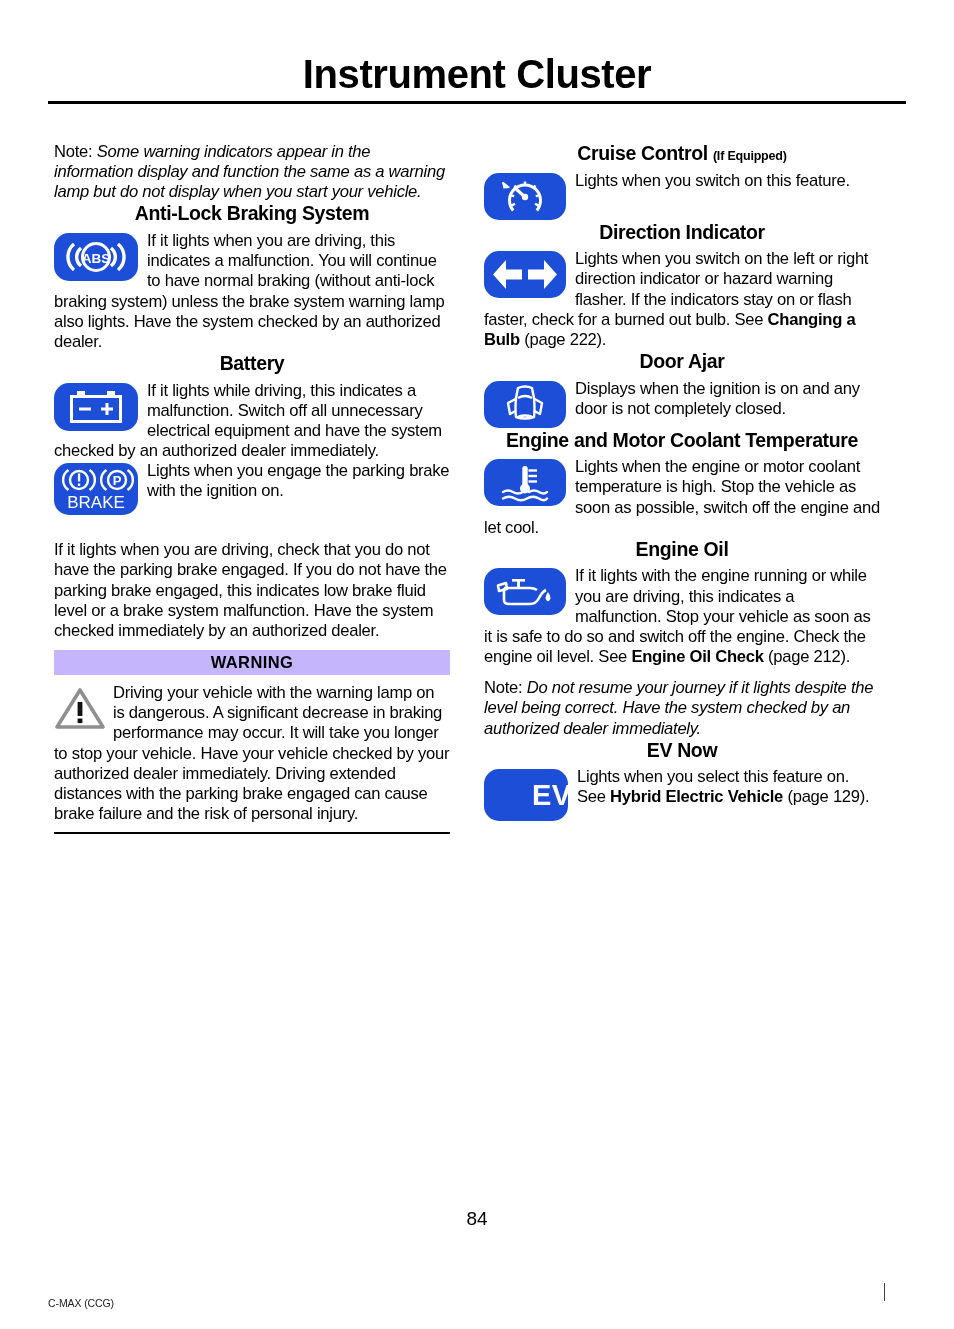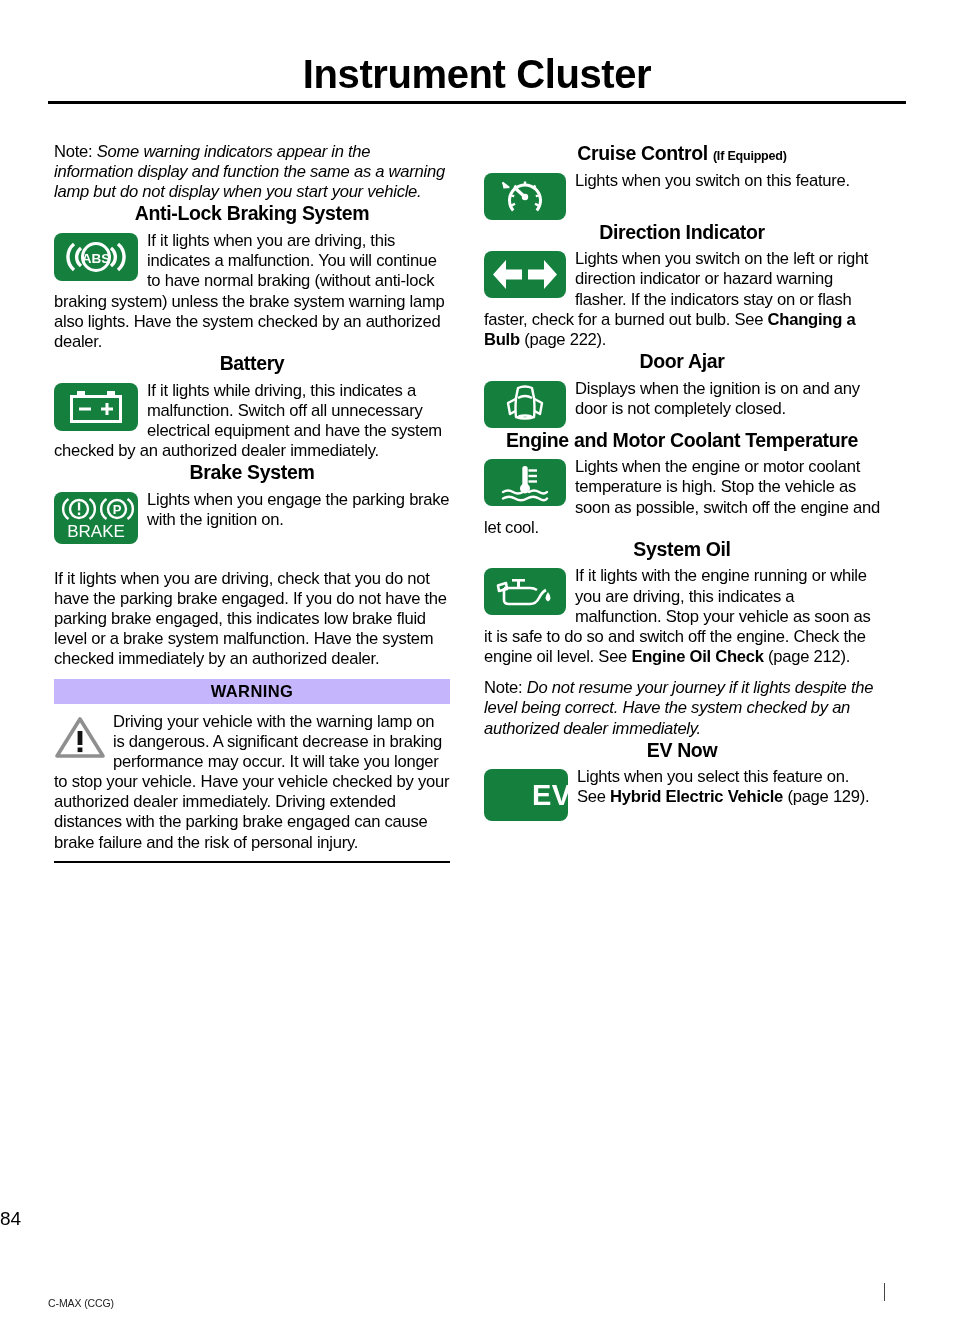--- a/index.html
+++ b/index.html
@@ -83,22 +83,22 @@
 
   
   .icon-float {
     float: left;
     margin: 2px 9px 1px 0;
     shape-margin: 0;
   }
 
   
   .tile {
-    background: #15803d;
-    border-radius: 8px;
+    background: #1d4ed8;
+    border-radius: 15px;
     display: block;
     position: relative;
   }
   .tile svg { display: block; }
   .tile-lg { width: 84px; height: 48px; }
   .tile-md { width: 82px; height: 47px; }
   .tile-brake { width: 84px; height: 52px; }
   .tile-ev { width: 84px; height: 52px; }
   .tile-ev .ev-text {
     position: absolute;
@@ -133,20 +133,21 @@
     width: 100%;
   }
   .tri-icon { float: left; margin: 3px 7px 0 0; }
 
   
   .page-number {
     position: absolute;
     left: 0;
     top: 1208px;
     width: 954px;
+    text-align: center;
     font-size: 19px;
     letter-spacing: 0px;
   }
   .footer-model {
     position: absolute;
     left: 48px;
     top: 1297px;
     font-size: 10.5px;
     letter-spacing: -0.1px;
     color: #222;
@@ -204,21 +205,20 @@
             <rect x="17.5" y="13.5" width="49" height="25" fill="none" stroke="#fff" stroke-width="3"></rect>
             <rect x="25" y="24.5" width="12" height="3" fill="#fff"></rect>
             <rect x="47" y="24.5" width="12" height="3" fill="#fff"></rect>
             <rect x="51.5" y="20" width="3" height="12" fill="#fff"></rect>
           </svg>
         </span>
       </span>
       <p class="body">If it lights while driving, this indicates a malfunction. Switch off all unnecessary electrical equipment and have the system checked by an authorized dealer immediately.</p>
     </div>
 
-    <h2 class="section-title spacer-top">Brake System</h2>
     <div class="clearfix">
       <span class="icon-float">
         <span class="tile tile-brake">
           <svg width="84" height="52" viewBox="0 0 84 52">
             <g fill="none" stroke="#fff" stroke-width="2.4" stroke-linecap="butt">
               <path d="M14.5 7 A12 12 0 0 0 14.5 27"></path>
               <path d="M35.5 7 A12 12 0 0 1 35.5 27"></path>
               <path d="M52.5 7 A12 12 0 0 0 52.5 27"></path>
               <path d="M73.5 7 A12 12 0 0 1 73.5 27"></path>
             </g>
@@ -330,21 +330,21 @@
               <path d="M19 33 Q24 30 29 33 T39 33"></path>
               <path d="M45 33 Q50 30 55 33 T63 33"></path>
               <path d="M19 39.5 Q25 36 31 39.5 T43 39.5 T55 39.5 T63 39.5"></path>
             </g>
           </svg>
         </span>
       </span>
       <p class="body">Lights when the engine or motor coolant temperature is high. Stop the vehicle as soon as possible, switch off the engine and let cool.</p>
     </div>
 
-    <h2 class="section-title spacer-top">System Oil</h2>
+    <h2 class="section-title spacer-top">Engine Oil</h2>
     <div class="clearfix">
       <span class="icon-float">
         <span class="tile tile-md">
           <svg width="82" height="47" viewBox="0 0 82 47">
             <g fill="none" stroke="#fff" stroke-width="2.6" stroke-linejoin="round">
               <path d="M20 20 L20 32 Q20 36 25 36 L46 36 Q52 36 55 30 Q58 24 62 22"></path>
               <path d="M20 20 L46 20 Q50 20 53 22"></path>
               <path d="M14 17.5 L22 15 L23 21 L15 23 Z"></path>
             </g>
             <rect x="33" y="12.5" width="3" height="8" fill="#fff"></rect>

